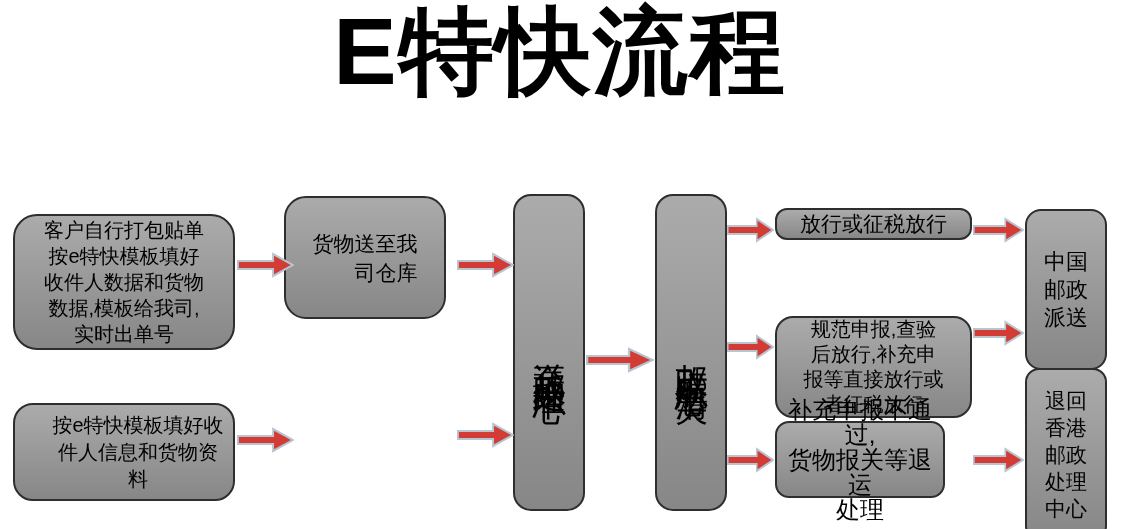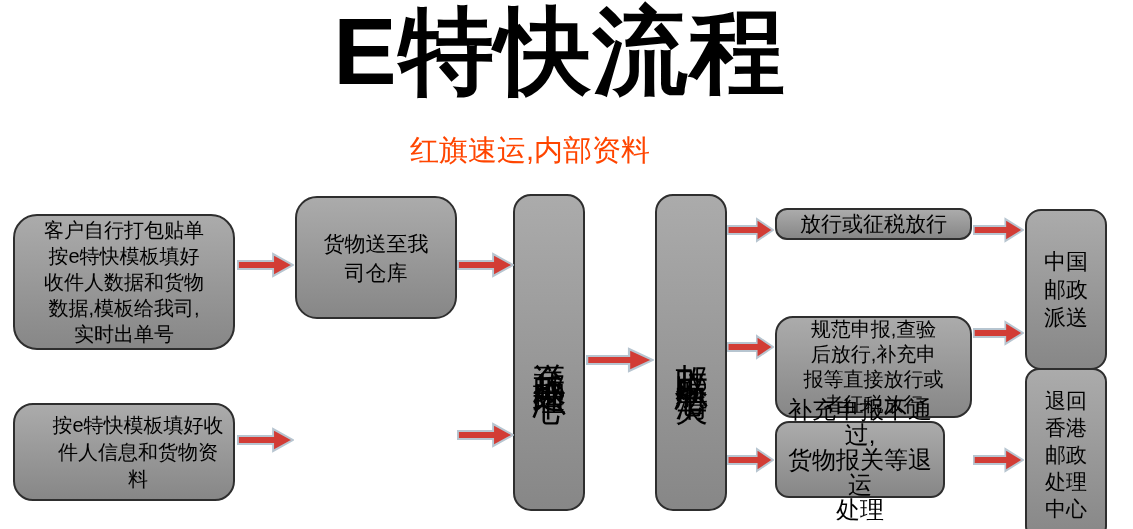--- a/index.html
+++ b/index.html
@@ -62,21 +62,21 @@
     letter-spacing: 4px;
     white-space: nowrap;
   }
   .arrow { position: absolute; }
   .arrow svg { display: block; width: 100%; height: 100%; }
   .arrow path { fill: var(--arrow-fill); stroke: var(--arrow-outline); stroke-width: 2; }
 
   
   #nA { left: 13px;  top: 214px; width: 222px; height: 136px; font-size: 20px; line-height: 26px; border-radius: 24px; }
   #nB { left: 13px;  top: 403px; width: 222px; height: 98px;  font-size: 20px; line-height: 27px; border-radius: 20px; padding-left: 34px; }
-  #nC { left: 295px; top: 196px; width: 162px; height: 123px; font-size: 21px; line-height: 29px; border-radius: 22px; }
+  #nC { left: 284px; top: 196px; width: 162px; height: 123px; font-size: 21px; line-height: 29px; border-radius: 22px; text-align: right; }
   #nD { left: 295px; top: 372px; width: 162px; height: 133px; font-size: 20px; line-height: 26px; border-radius: 22px; }
   #nE { left: 513px; top: 194px; width: 72px;  height: 317px; font-size: 33px; border-radius: 18px; }
   #nF { left: 655px; top: 194px; width: 72px;  height: 317px; font-size: 33px; border-radius: 18px; }
   #nG { left: 775px; top: 208px; width: 197px; height: 32px;  font-size: 21px; border-radius: 12px; }
   #nH { left: 775px; top: 284px; width: 197px; height: 102px; font-size: 20px; line-height: 25px; border-radius: 18px; margin-top: 32px; }
   #nI { left: 775px; top: 421px; width: 170px; height: 77px;  font-size: 24px; line-height: 25px; border-radius: 14px; }
   #nJ { left: 1025px; top: 209px; width: 82px; height: 161px; font-size: 22px; line-height: 28px; border-radius: 16px; }
   #nK { left: 1025px; top: 368px; width: 82px; height: 172px; font-size: 21px; line-height: 27px; border-radius: 14px; }
 
   
@@ -91,21 +91,20 @@
   #a9  { left: 973px; top: 217px; width: 51px; height: 26px; }
   #a10 { left: 973px; top: 320px; width: 51px; height: 26px; }
   #a11 { left: 973px; top: 447px; width: 51px; height: 26px; }
 </style>
 </head>
 <body>
 
 <div class="canvas">
 
   <div class="title">E特快流程</div>
-  <div class="subtitle">红旗速运,内部资料</div>
 
   <div class="node" id="nA">
     <span class="node-text">客户自行打包贴单
 按e特快模板填好
 收件人数据和货物
 数据,模板给我司,
 实时出单号</span>
   </div>
   <div class="node" id="nB">
     <span class="node-text">按e特快模板填好收

